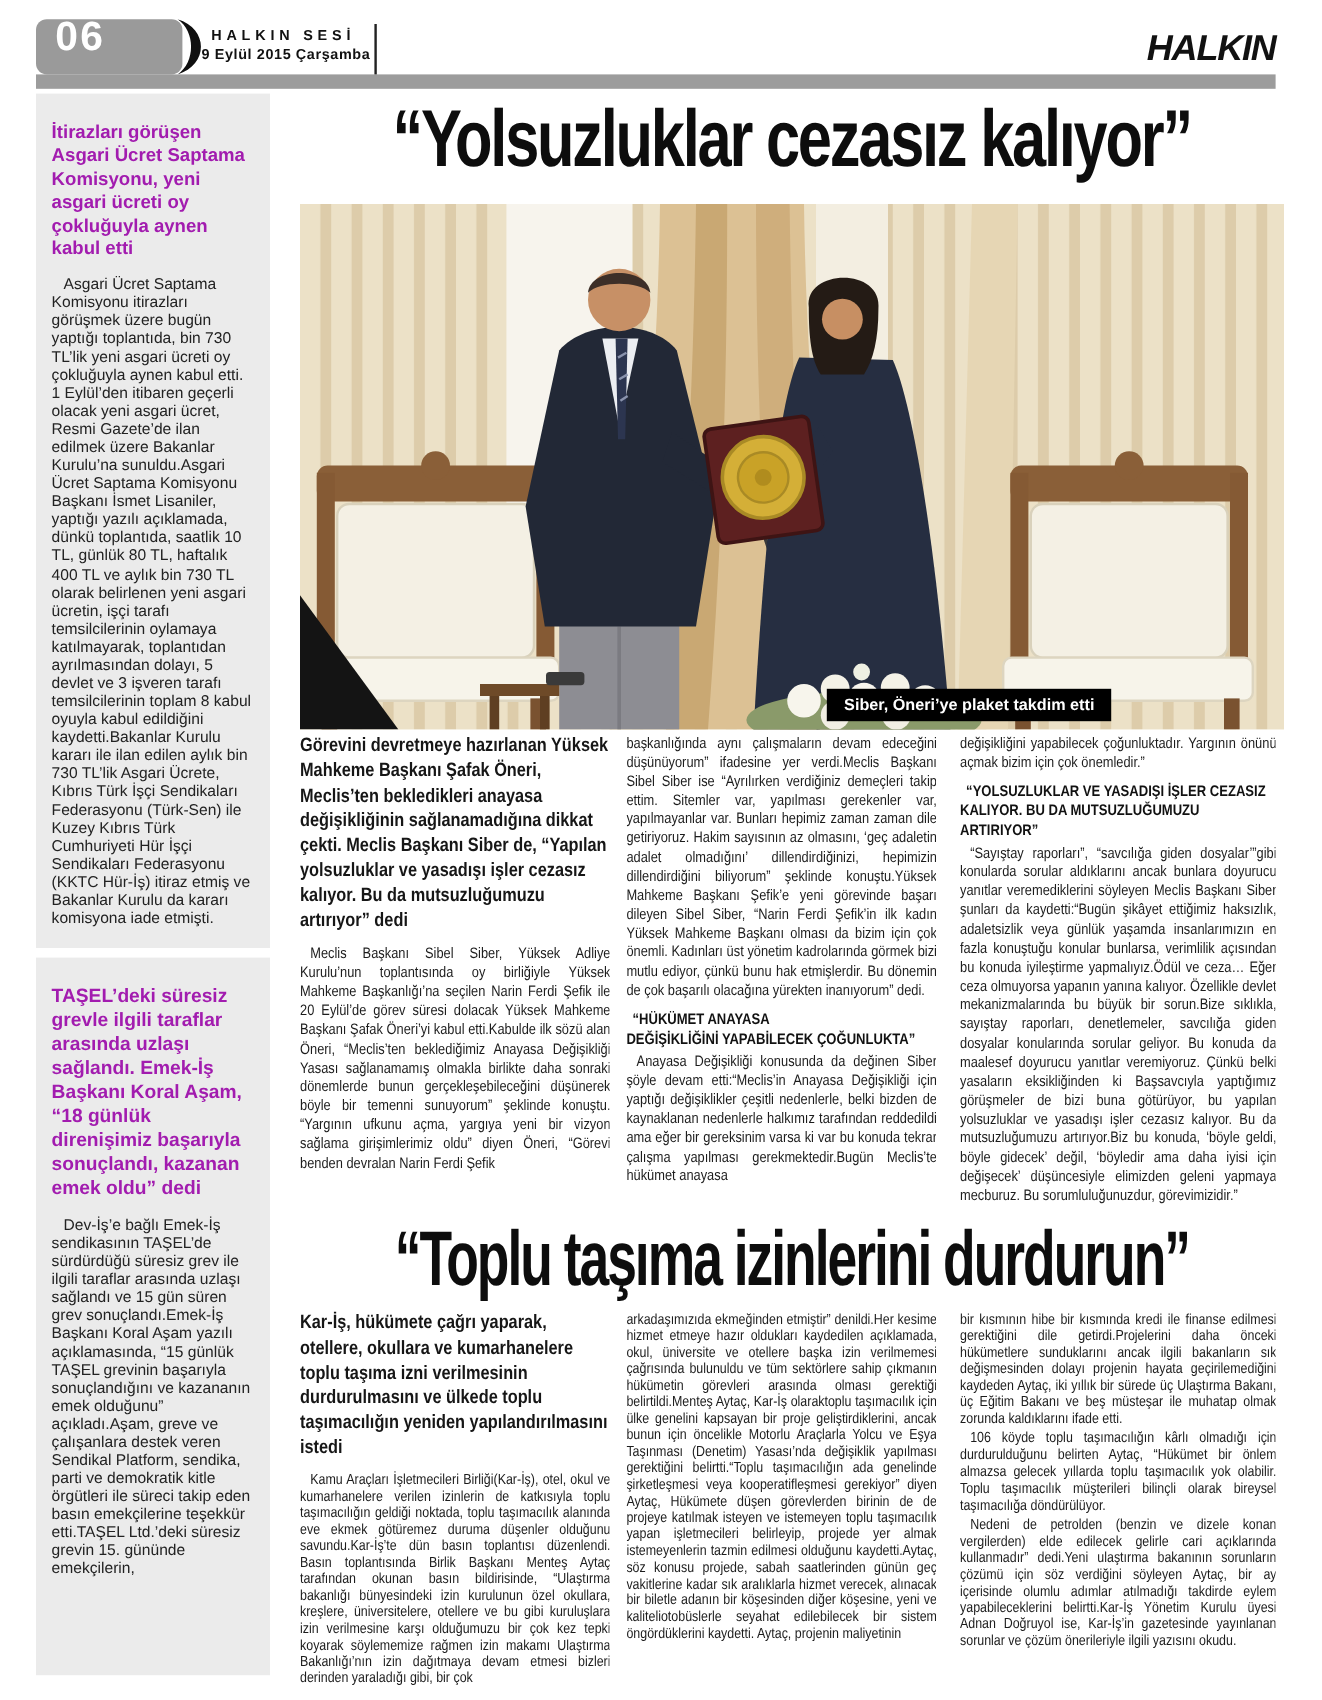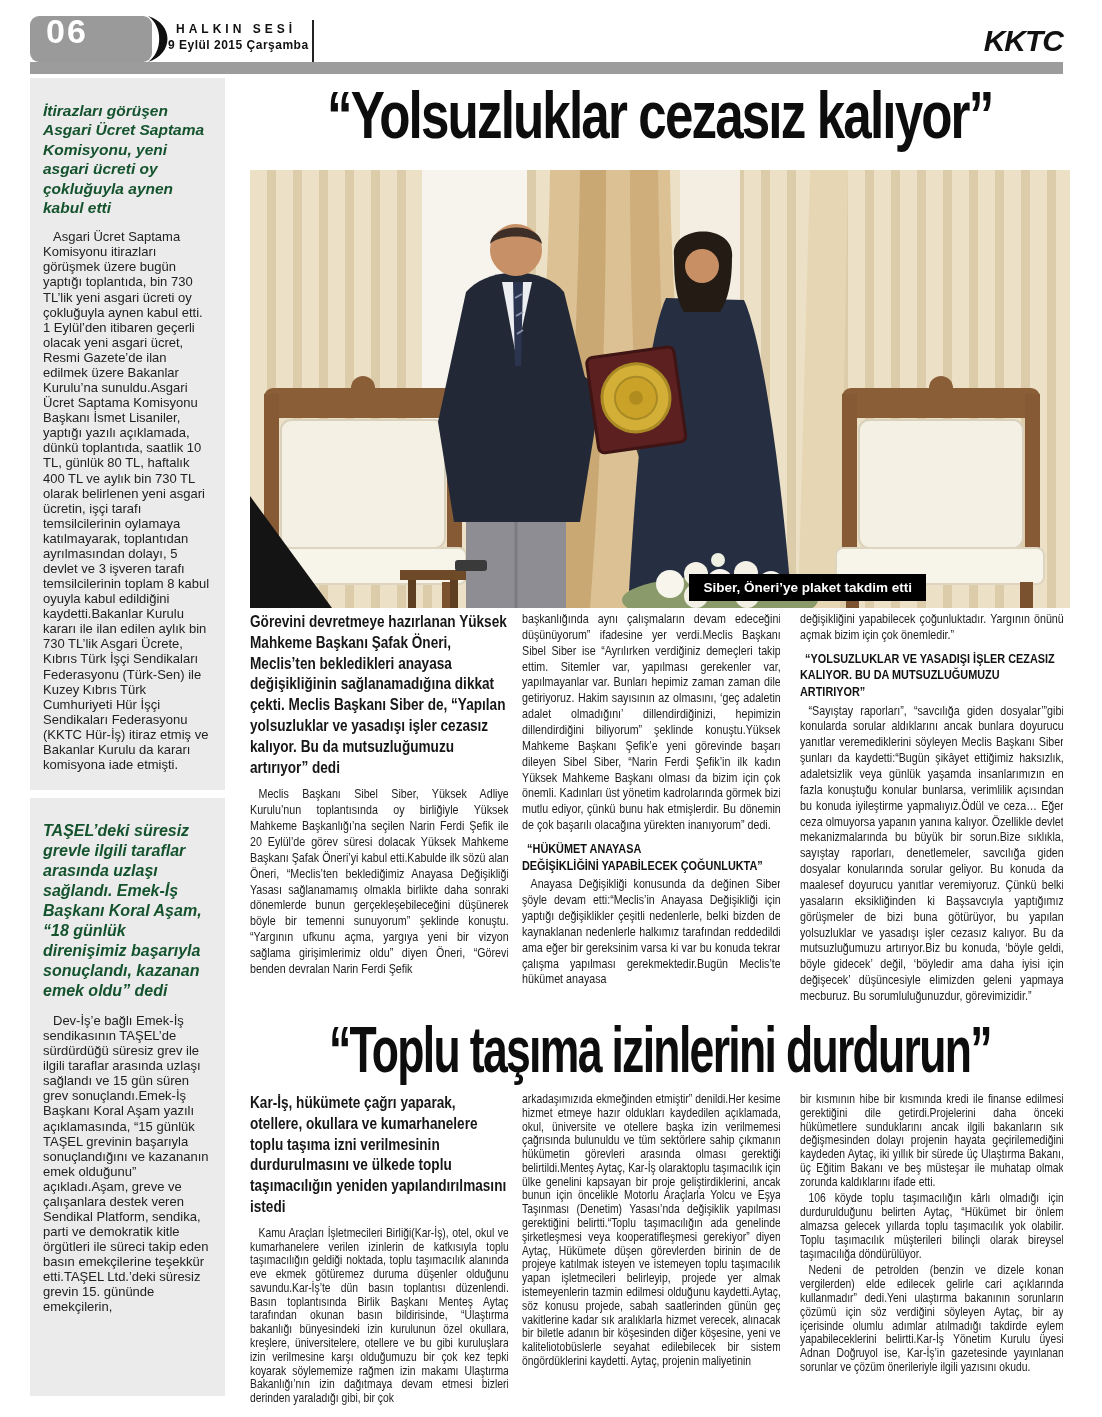--- a/index.html
+++ b/index.html
@@ -19,21 +19,21 @@
   .section-label { position:absolute; right:39px; top:24px; font-size:30px; font-weight:bold; font-style:italic;
                    color:#111; letter-spacing:-1px; }
 
   
   .sidebar-box { position:absolute; left:30px; width:195px; background:#ebebeb; box-sizing:border-box;
                  padding:10px 13px; overflow:hidden; }
   .sb1 { top:78px; height:712px; }
   .sb2 { top:798px; height:598px; }
   .sb-title { font-size:21px; font-weight:bold; line-height:1.18; margin:0; color:#111; }
   .sb2 .sb-title { font-size:26px; line-height:1.15; }
-  .sb-lede { font-size:15.5px; font-weight:bold; line-height:1.25; margin:13px 0 0; color:#14532d;font-style:italic; }
+  .sb-lede { font-size:15.5px; font-weight:bold; line-height:1.25; margin:13px 0 0; color:#a21caf; }
   .sb2 .sb-lede { font-size:16px; }
   .sb-body { font-size:13px; line-height:1.16; margin:12px 0 0; color:#222; text-indent:10px; }
 
   
   .headline { position:absolute; left:250px; width:820px; margin:0; text-align:center; color:#0d0d0d; }
   .h1a { top:76px; height:80px; }
   .h2a { top:1012px; height:78px; }
   .headline span { display:inline-block; white-space:nowrap; font-weight:bold; letter-spacing:-2px;
                    transform-origin:center top; }
   .h1a span { font-size:55px; transform:scale(0.93,1.22); }
@@ -74,21 +74,21 @@
       <span class="pagenum">06</span>
       <svg class="crescent" width="34" height="46" viewBox="0 0 34 46">
         <path d="M4,0 C30,8 30,38 4,46 C19,36 19,10 4,0 Z" fill="#0f0f0f"></path>
       </svg>
     </div>
     <div class="masthead-block">
       <div class="masthead">HALKIN SESİ</div>
       <div class="mast-date">9 Eylül 2015 Çarşamba</div>
     </div>
     <div class="mast-divider"></div>
-    <div class="section-label">KKTC</div>
+    <div class="section-label">HALKIN</div>
   </div>
 
   <aside class="sidebar-box sb1">
     <p class="sb-lede">İtirazları görüşen Asgari Ücret Saptama Komisyonu, yeni asgari ücreti oy çokluğuyla aynen kabul etti</p>
     <p class="sb-body">Asgari Ücret Saptama Komisyonu itirazları görüşmek üzere bugün yaptığı toplantıda, bin 730 TL’lik yeni asgari ücreti oy çokluğuyla aynen kabul etti. 1 Eylül’den itibaren geçerli olacak yeni asgari ücret, Resmi Gazete’de ilan edilmek üzere Bakanlar Kurulu’na sunuldu.Asgari Ücret Saptama Komisyonu Başkanı İsmet Lisaniler, yaptığı yazılı açıklamada, dünkü toplantıda, saatlik 10 TL, günlük 80 TL, haftalık 400 TL ve aylık bin 730 TL olarak belirlenen yeni asgari ücretin, işçi tarafı temsilcilerinin oylamaya katılmayarak, toplantıdan ayrılmasından dolayı, 5 devlet ve 3 işveren tarafı temsilcilerinin toplam 8 kabul oyuyla kabul edildiğini kaydetti.Bakanlar Kurulu kararı ile ilan edilen aylık bin 730 TL’lik Asgari Ücrete, Kıbrıs Türk İşçi Sendikaları Federasyonu (Türk-Sen) ile Kuzey Kıbrıs Türk Cumhuriyeti Hür İşçi Sendikaları Federasyonu (KKTC Hür-İş) itiraz etmiş ve Bakanlar Kurulu da kararı komisyona iade etmişti.</p>
   </aside>
 
   <aside class="sidebar-box sb2">
     <p class="sb-lede">TAŞEL’deki süresiz grevle ilgili taraflar arasında uzlaşı sağlandı. Emek-İş Başkanı Koral Aşam, “18 günlük direnişimiz başarıyla sonuçlandı, kazanan emek oldu” dedi</p>
     <p class="sb-body">Dev-İş’e bağlı Emek-İş sendikasının TAŞEL’de sürdürdüğü süresiz grev ile ilgili taraflar arasında uzlaşı sağlandı ve 15 gün süren grev sonuçlandı.Emek-İş Başkanı Koral Aşam yazılı açıklamasında, “15 günlük TAŞEL grevinin başarıyla sonuçlandığını ve kazananın emek olduğunu” açıkladı.Aşam, greve ve çalışanlara destek veren Sendikal Platform, sendika, parti ve demokratik kitle örgütleri ile süreci takip eden basın emekçilerine teşekkür etti.TAŞEL Ltd.’deki süresiz grevin 15. gününde emekçilerin,</p>

